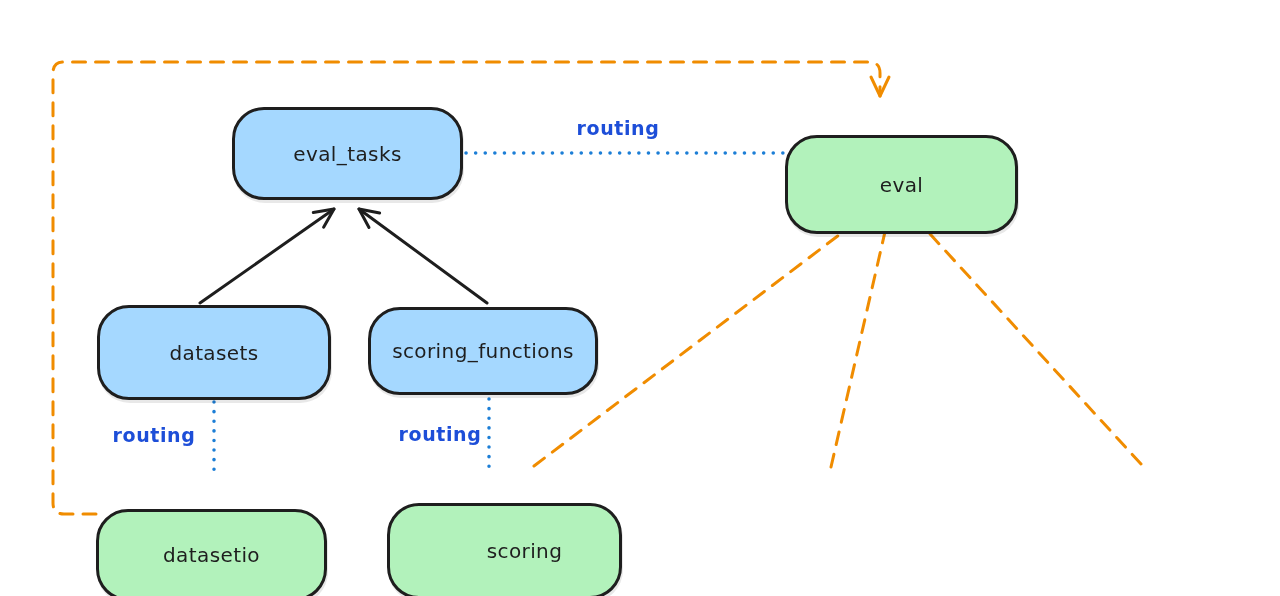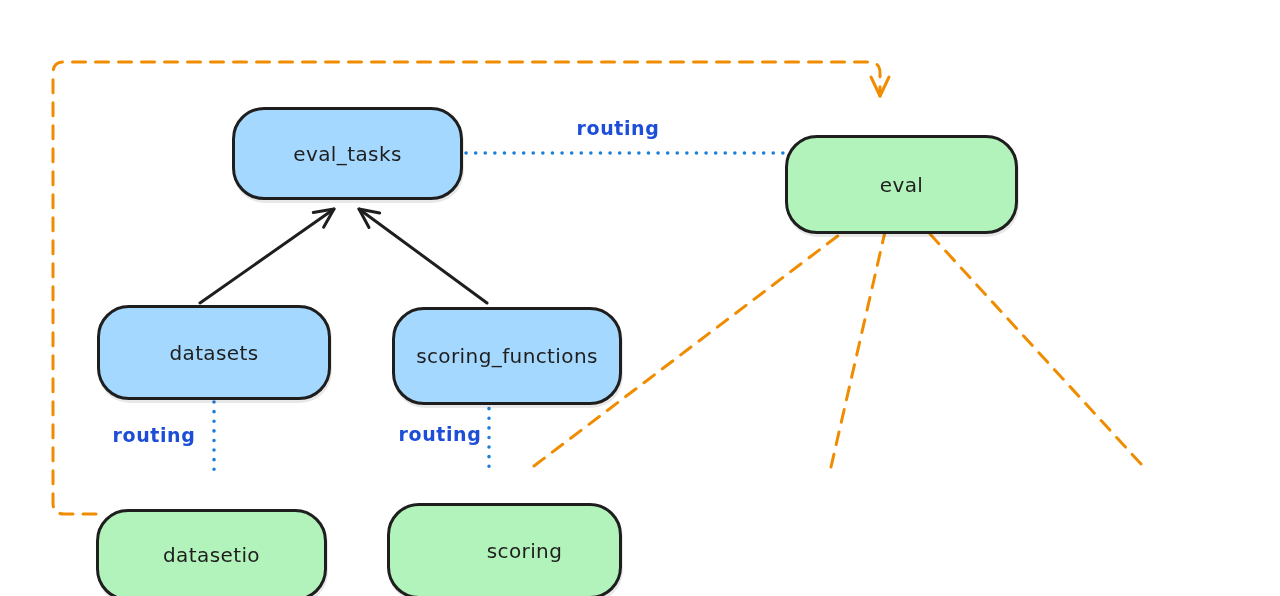--- a/index.html
+++ b/index.html
@@ -30,21 +30,21 @@
   .node.green { background: #b2f2bb; margin-top: 32px; }
   .node span {
     color: #1e1e1e;
     font-size: 20px;
     letter-spacing: 0.4px;
     white-space: nowrap;
   }
   #n-eval_tasks        { left: 232px; top: 107px; width: 231px; height: 93px; }
   #n-eval              { left: 785px; top: 103px; width: 233px; height: 99px; }
   #n-datasets          { left:  97px; top: 305px; width: 234px; height: 95px; }
-  #n-scoring_functions { left: 392px; top: 307px; width: 230px; height: 98px; }
+  #n-scoring_functions { left: 368px; top: 307px; width: 230px; height: 88px; }
   #n-datasetio         { left:  96px; top: 477px; width: 231px; height: 92px; }
   #n-scoring           { left: 387px; top: 471px; width: 235px; height: 96px; padding-left: 40px; }
   #n-agents            { left: 710px; top: 470px; width: 232px; height: 95px; }
   #n-inference         { left:1022px; top: 467px; width: 231px; height: 95px; }
 
   .edge-label {
     position: absolute;
     color: #1d4ed8;
     font-size: 19px;
     font-weight: 600;

